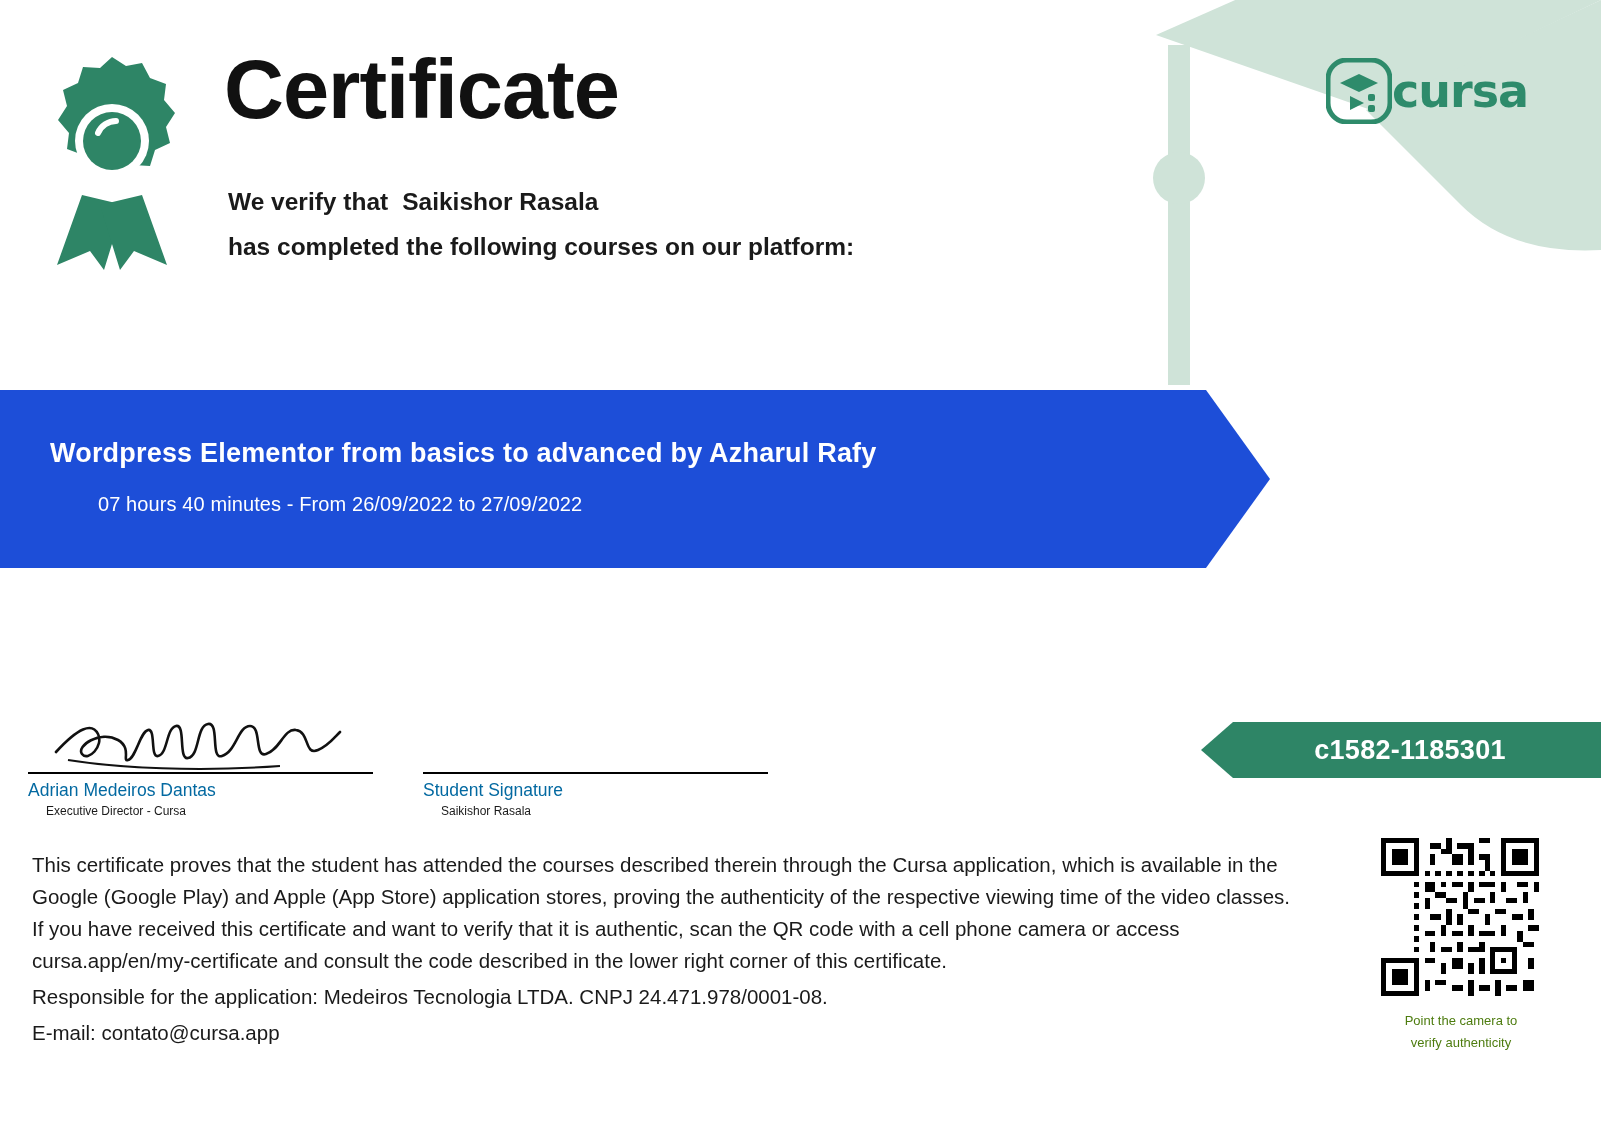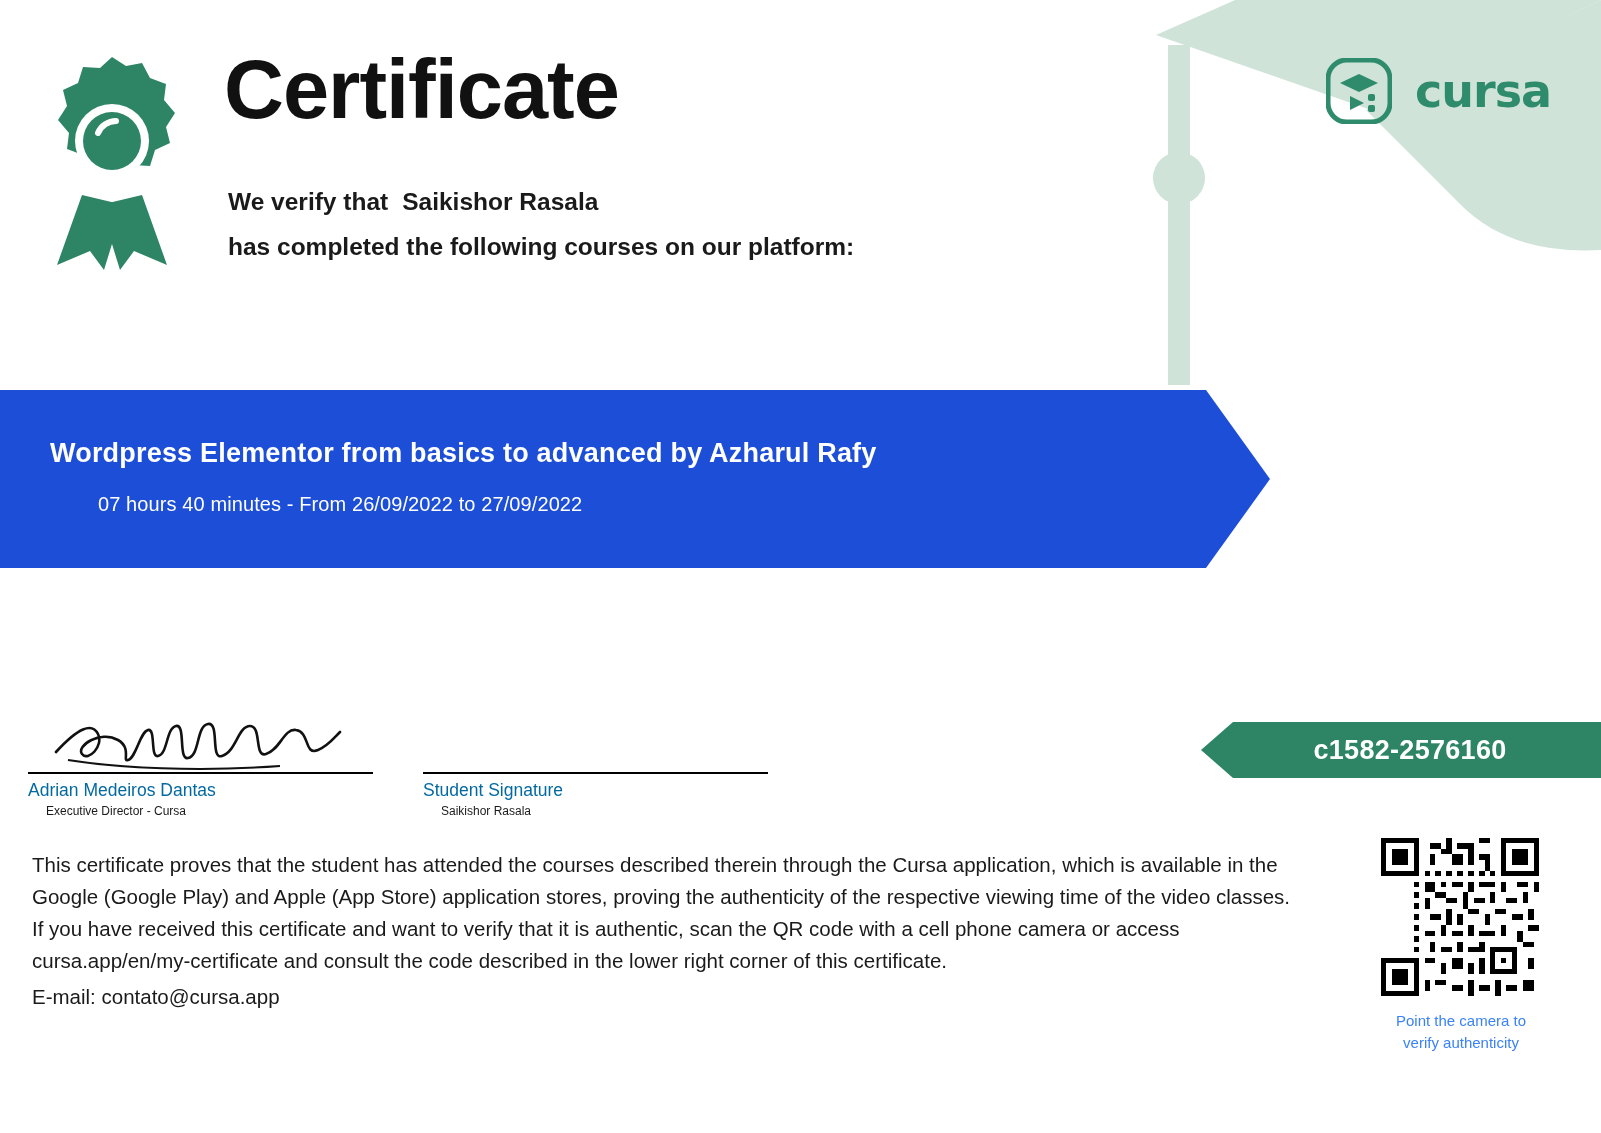--- a/index.html
+++ b/index.html
@@ -71,21 +71,21 @@
 
   
   .logo {
     position: absolute;
     right: 60px;
     top: 55px;
     width: 215px;
     height: 72px;
     display: flex;
     align-items: center;
-    gap: 23px;
+    gap: 0;
   }
   .logo-mark {
     width: 66px;
     height: 66px;
     flex: none;
   }
   .logo-word {
     font-size: 46px;
     font-weight: bold;
     color: #2e8b6b;
@@ -207,23 +207,23 @@
     width: 160px;
     text-align: center;
   }
   .qr-code {
     width: 158px;
     height: 158px;
     display: block;
   }
   .qr-caption {
     margin-top: 14px;
-    font-size: 15px;
+    font-size: 13px;
     line-height: 22px;
-    color: #3b82f6;
+    color: #4d7c0f;
   }
 </style>
 </head>
 <body>
 
 <div class="page">
 
   <svg class="cap" viewBox="0 0 560 400">
     <path d="M560 0 L560 250 Q470 255 420 205 L325 110 L560 0 Z" fill="#cfe3d8"></path>
     <path d="M130 30 L560 0 L560 -10 L130 30 Z" fill="#cfe3d8"></path>
@@ -273,24 +273,25 @@
     <div class="sig-name">Adrian Medeiros Dantas</div>
     <div class="sig-role">Executive Director - Cursa</div>
   </div>
 
   <div class="sig-block-2">
     <div class="sig-line"></div>
     <div class="sig-name">Student Signature</div>
     <div class="sig-role">Saikishor Rasala</div>
   </div>
 
-  <div class="code-tag">c1582-2576160</div>
+  <div class="code-tag">c1582-1185301</div>
 
   <div class="disclaimer">
     <p>This certificate proves that the student has attended the courses described therein through the Cursa application, which is available in the Google (Google Play) and Apple (App Store) application stores, proving the authenticity of the respective viewing time of the video classes. If you have received this certificate and want to verify that it is authentic, scan the QR code with a cell phone camera or access cursa.app/en/my-certificate and consult the code described in the lower right corner of this certificate.</p>
+    <p>Responsible for the application: Medeiros Tecnologia LTDA. CNPJ 24.471.978/0001-08.</p>
     <p>E-mail: contato@cursa.app</p>
   </div>
 
   <div class="qr-wrap">
     <svg class="qr-code" viewBox="0 0 29 29" shape-rendering="crispEdges">
       <rect width="29" height="29" fill="#ffffff"></rect>
       <g fill="#000000">
 
         <rect x="0" y="0" width="7" height="1"></rect>
           <rect x="0" y="6" width="7" height="1"></rect>

